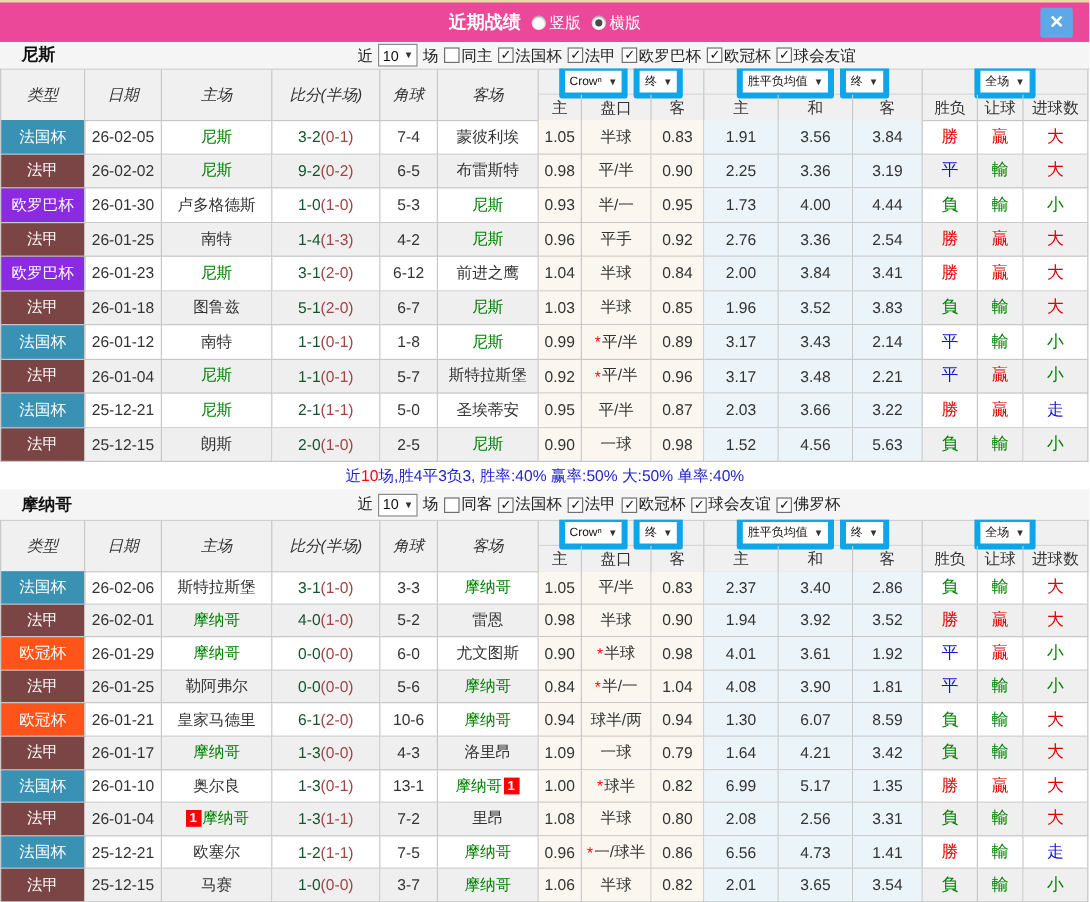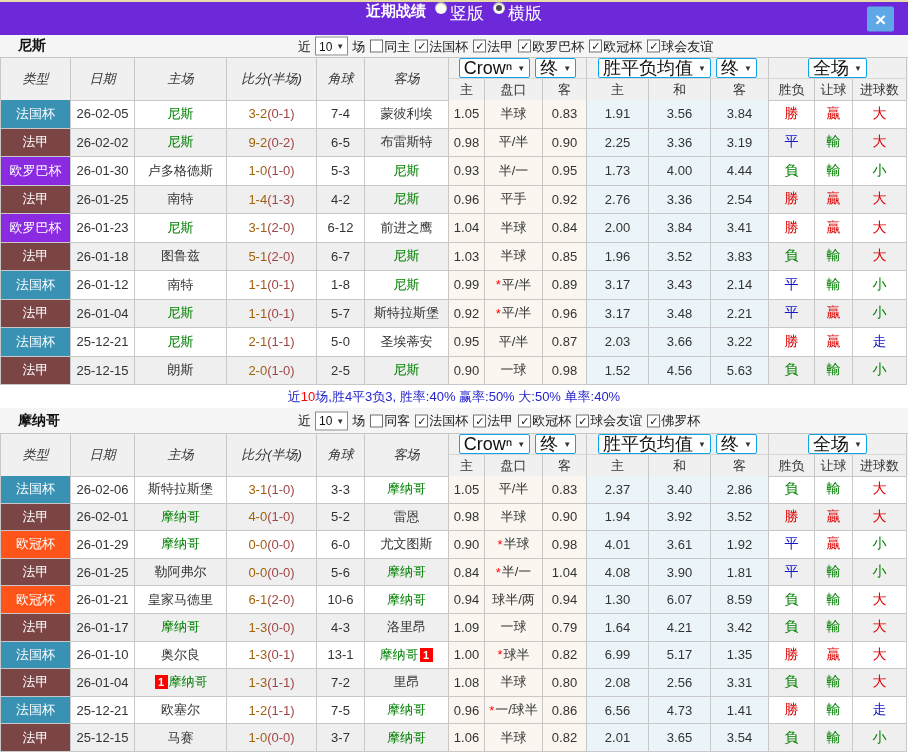--- a/index.html
+++ b/index.html
@@ -1,55 +1,55 @@
 <!DOCTYPE html>
 <html><head>
 <meta charset="utf-8">
 <style>
   html,body{margin:0;padding:0;background:#fff;}
   body{font-family:"Liberation Sans","DejaVu Sans",sans-serif;}
   .app{width:908px;height:752px;overflow:hidden;position:relative;background:#fff;color:#333;font-size:13px;}
   .topstrip{height:2px;background:#E7DCA8;}
-  .topbar{height:33px;background:#6d28d9;display:flex;justify-content:center;position:relative;color:#fff;}
+  .topbar{height:33px;background:#ec4899;display:flex;align-items:center;justify-content:center;position:relative;color:#fff;}
   .title{font-weight:bold;font-size:15px;}
   .radio{width:12px;height:12px;border-radius:50%;background:#fff;display:inline-block;position:relative;margin:0 3px 0 9px;vertical-align:-2px;box-shadow:inset 0 1px 2px rgba(0,0,0,.45);cursor:pointer;}
   .radio.checked::before{content:"";position:absolute;left:3px;top:3px;width:6px;height:6px;border-radius:50%;background:#4a4a4a;}
-  .radio-label{font-size:17px;}
+  .radio-label{font-size:13px;}
   .close-btn{position:absolute;right:14px;top:50%;transform:translateY(-50%);width:27px;height:25px;background:#5FA8E8;color:#fff;font-size:19px;font-weight:bold;display:flex;align-items:center;justify-content:center;border-radius:2px;cursor:pointer;line-height:1;}
   .teambar{height:22px;background:#F5F5F5;position:relative;display:flex;align-items:center;}
   .teambar.second{height:25px;}
   .team-name{font-weight:bold;font-size:14px;margin-left:18px;color:#111;}
   .filters{position:absolute;left:298px;top:50%;transform:translateY(-50%);display:flex;align-items:center;font-size:13px;color:#222;white-space:nowrap;}
   .sel{display:inline-flex;align-items:center;border:1px solid #8a8a8a;background:#fff;height:17px;padding:0 3px;margin:0 4px;font-size:12px;color:#111;}
   .sel::after{content:"▼";font-size:8px;margin-left:4px;color:#333;}
   .cb{width:13px;height:13px;border:1px solid #6f6f6f;background:#fff;display:inline-flex;align-items:center;justify-content:center;margin:0 1px 0 5px;font-size:11px;color:#111;box-sizing:border-box;cursor:pointer;flex:none;}
   .cb.checked::before{content:"✓";font-weight:bold;}
   .thead{display:flex;border-top:1px solid #C8C8C8;border-left:1px solid #C8C8C8;background:#F0F0F0;height:43px;box-sizing:border-box;}
   .hcell{display:flex;align-items:center;justify-content:center;border-right:1px solid #C8C8C8;border-bottom:1px solid #C8C8C8;box-sizing:border-box;color:#333;overflow:hidden;white-space:nowrap;}
   .full{height:43px;font-style:italic;}
   .hgroup{display:flex;flex-direction:column;box-sizing:border-box;}
   .hg-top{height:21px;display:flex;align-items:center;justify-content:center;gap:5px;border-right:1px solid #C8C8C8;border-bottom:1px solid #D6D6D6;box-sizing:border-box;}
   .hg-bottom{display:flex;height:22px;}
   .hg-bottom .hcell{height:22px;}
-  .hsel{display:inline-flex;align-items:center;border:1px solid #0ea5e9;background:#fff;height:18px;padding:0 4px;font-size:18px;color:#111;border-radius:2px;cursor:pointer;white-space:nowrap;}
+  .hsel{display:inline-flex;align-items:center;border:5px solid #0ea5e9;background:#fff;height:18px;padding:0 4px;font-size:10px;color:#111;border-radius:2px;cursor:pointer;white-space:nowrap;}
   .hsel::after{content:"▼";font-size:8px;margin-left:5px;color:#333;}
   .c1{width:70px}.c2{width:64px}.c3{width:92px}.c4{width:90px}.c5{width:48px}.c6{width:84px}
   .c7{width:36px}.c8{width:58px}.c9{width:44px}.c10{width:62px}.c11{width:62px}.c12{width:58px}
   .c13{width:46px}.c14{width:38px}.c15{width:54px}
   .g1{width:138px}.g2{width:182px}.g3{width:138px}
   .trow{display:flex;border-left:1px solid #C8C8C8;box-sizing:border-box;background:#fff;}
   .sec1 .trow{height:28.5px;}
   .sec2 .trow{height:27.6px;}
   .cell{display:flex;align-items:center;justify-content:center;border-right:1px solid #C8C8C8;border-bottom:1px solid #C8C8C8;box-sizing:border-box;overflow:hidden;white-space:nowrap;font-size:13px;}
   .trow.alt .plain{background:#EFEFEF;}
   .cell.cream{background:#FBF7F0;}
   .cell.ltblue{background:#EBF4F8;}
   .cell.type{color:#fff;}
   .team{color:#008000;}
-  .ft{color:#a16207;}
+  .ft{color:#14532d;}
   .ht{color:#A04545;}
   .star{color:#FF0000;margin-right:1px;}
   .badge{background:#FF0000;color:#fff;font-size:11px;font-weight:bold;width:13px;height:14px;display:inline-flex;align-items:center;justify-content:center;margin:0 1px;flex:none;}
   .res{font-size:14px;}
   .summary{height:23px;display:flex;align-items:center;justify-content:center;color:#2424CC;font-size:13px;background:#fff;white-space:pre;}
   .summary .rednum{color:#FF0000;}
 </style>
 </head>
 <body>
 

